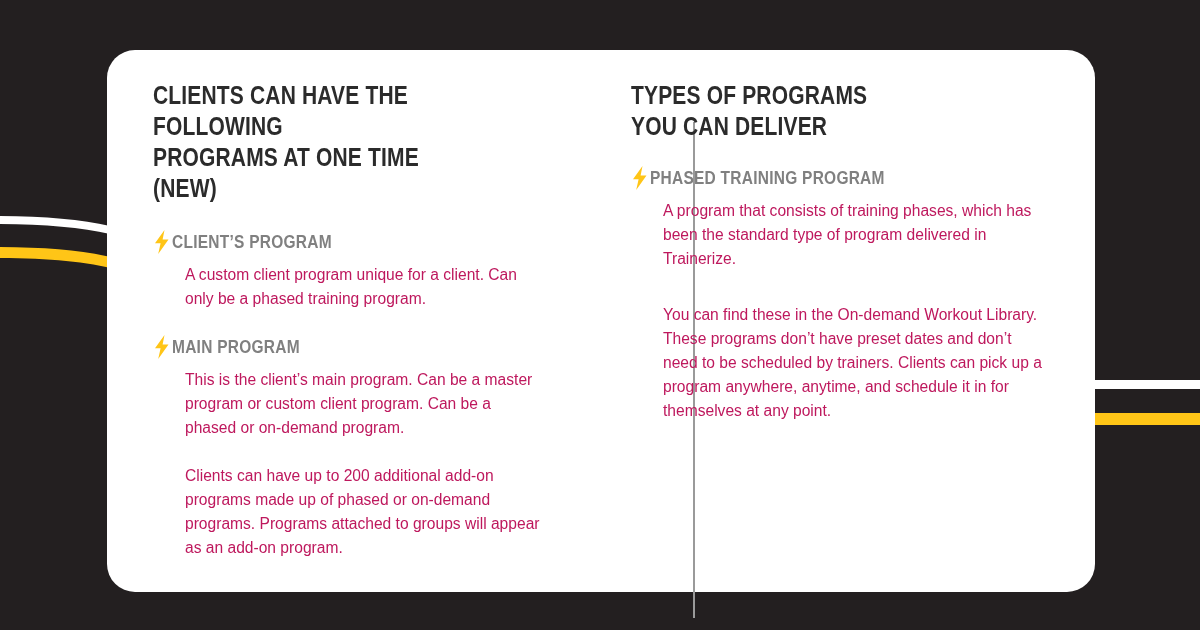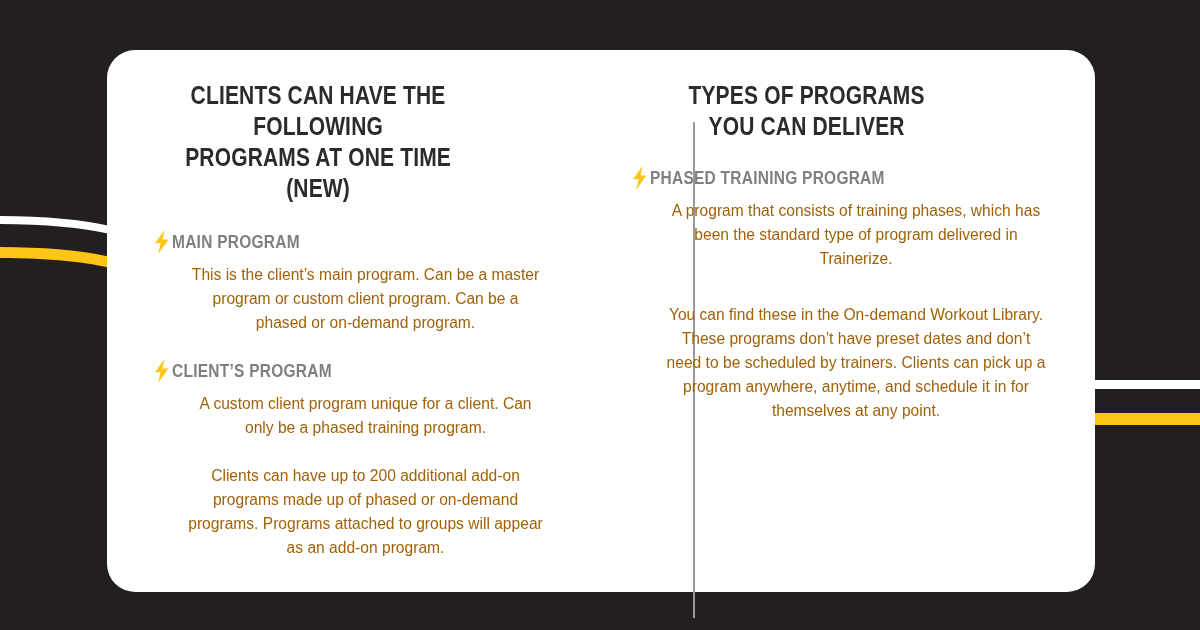--- a/index.html
+++ b/index.html
@@ -33,21 +33,20 @@
     background: #ffffff;
     border-radius: 28px;
     box-sizing: border-box;
     display: flex;
     flex-direction: row;
   }
 
   .column {
     box-sizing: border-box;
     position: relative;
-    text-align: center;
   }
   .column-left {
     width: 479px;
     padding: 30px 40px 0 46px;
   }
   .column-right {
     width: 509px;
     padding: 30px 46px 8px 45px;
   }
 
@@ -101,21 +100,21 @@
     font-weight: bold;
     font-size: 18px;
     line-height: 20px;
     letter-spacing: 0.3px;
     text-transform: uppercase;
     transform: scaleX(0.86);
     transform-origin: left center;
     white-space: nowrap;
   }
   .entry-body {
-    color: #a16207;
+    color: #be185d;
     font-size: 15.6px;
     line-height: 24px;
     margin: 0 0 0 32px;
     max-width: 392px;
   }
   .column-right .entry-body {
     max-width: 392px;
   }
   .column-right .entry {
     margin-bottom: 32px;
@@ -141,33 +140,33 @@
 
   <div class="column column-left">
     <h2 class="col-title">CLIENTS CAN HAVE THE FOLLOWING
 PROGRAMS AT ONE TIME (NEW)</h2>
 
     <div class="entry">
       <div class="entry-head">
         <svg class="bolt-icon" viewBox="0 0 17 24">
           <polygon points="11.5,0 2,13.2 7.6,13.2 5.2,24 15.5,9.6 9.6,9.6" fill="#FFC517"></polygon>
         </svg>
-        <span class="entry-title">MAIN PROGRAM</span>
+        <span class="entry-title">CLIENT’S PROGRAM</span>
       </div>
-      <p class="entry-body">This is the client’s main program. Can be a master program or custom client program. Can be a phased or on-demand program.</p>
+      <p class="entry-body">A custom client program unique for a client. Can only be a phased training program.</p>
     </div>
 
     <div class="entry">
       <div class="entry-head">
         <svg class="bolt-icon" viewBox="0 0 17 24">
           <polygon points="11.5,0 2,13.2 7.6,13.2 5.2,24 15.5,9.6 9.6,9.6" fill="#FFC517"></polygon>
         </svg>
-        <span class="entry-title">CLIENT’S PROGRAM</span>
+        <span class="entry-title">MAIN PROGRAM</span>
       </div>
-      <p class="entry-body">A custom client program unique for a client. Can only be a phased training program.</p>
+      <p class="entry-body">This is the client’s main program. Can be a master program or custom client program. Can be a phased or on-demand program.</p>
     </div>
 
     <div class="entry">
       <p class="entry-body">Clients can have up to 200 additional add-on programs made up of phased or on-demand programs. Programs attached to groups will appear as an add-on program.</p>
     </div>
   </div>
 
   <div class="divider"></div>
 
   <div class="column column-right">

